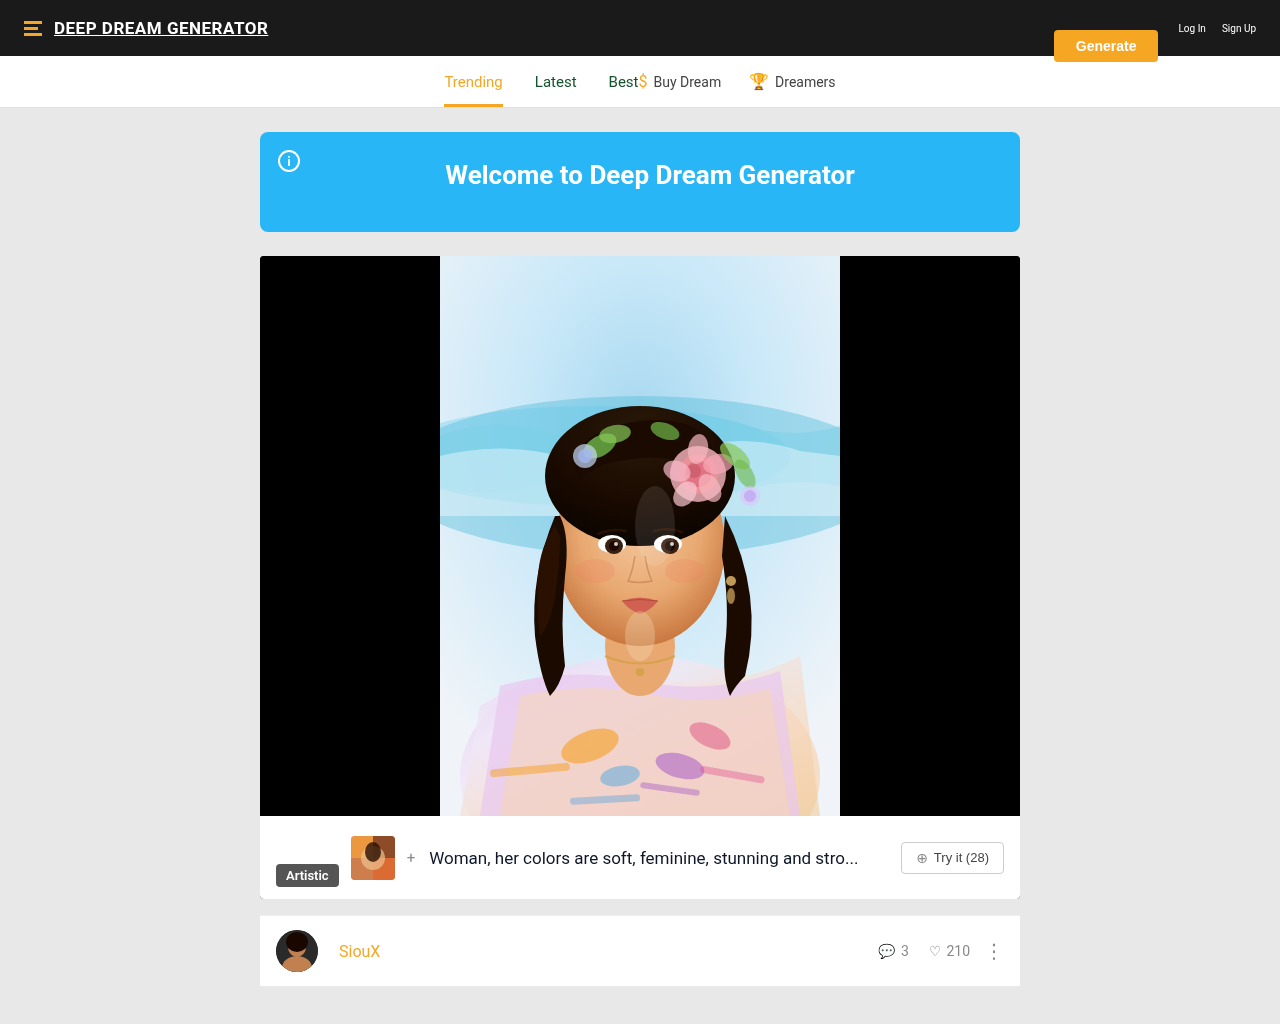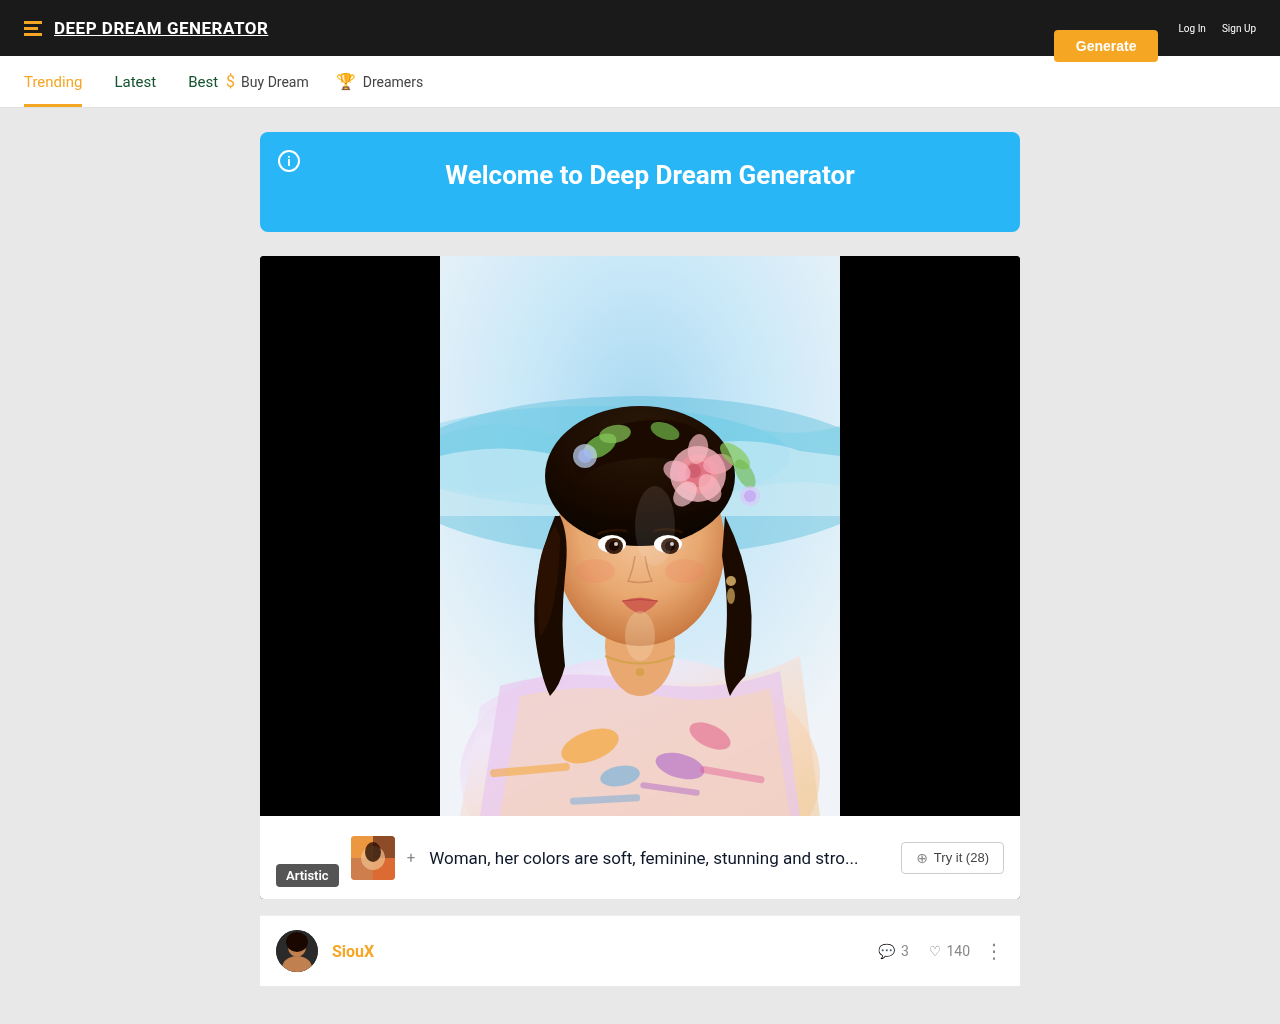--- a/index.html
+++ b/index.html
@@ -68,22 +68,21 @@
     }
 
     
     .nav {
       background: #ffffff;
       height: 52px;
       display: flex;
       align-items: center;
       padding: 0 24px;
       border-bottom: 1px solid #e0e0e0;
-      justify-content: flex-start;
-      gap: 8px;
+      justify-content: center;
     }
     .nav-left {
       display: flex;
       align-items: center;
       gap: 32px;
       height: 100%;
     }
     .nav-item {
       font-size: 15px;
       color: #14532d;
@@ -282,23 +281,24 @@
       background: #333;
       overflow: hidden;
       flex-shrink: 0;
       display: flex;
       align-items: center;
       justify-content: center;
     }
     .username {
       color: #f5a623;
       font-size: 16px;
-      font-weight: 700;
+      font-weight: 400;
       flex: 1;
       cursor: pointer;
+      margin-left: 7px;
     }
     .user-actions {
       display: flex;
       align-items: center;
       gap: 20px;
       color: #888;
       font-size: 14px;
     }
     .action-item {
       display: flex;
@@ -518,19 +518,19 @@
       </svg>
     </div>
     <span class="username">SiouX</span>
     <div class="user-actions">
       <div class="action-item">
         <span>💬</span>
         <span class="count">3</span>
       </div>
       <div class="action-item">
         <span>♡</span>
-        <span class="count">140</span>
+        <span class="count">210</span>
       </div>
     </div>
     <span class="more-icon">⋮</span>
   </div>
 
 </div>
 
 </body></html>

